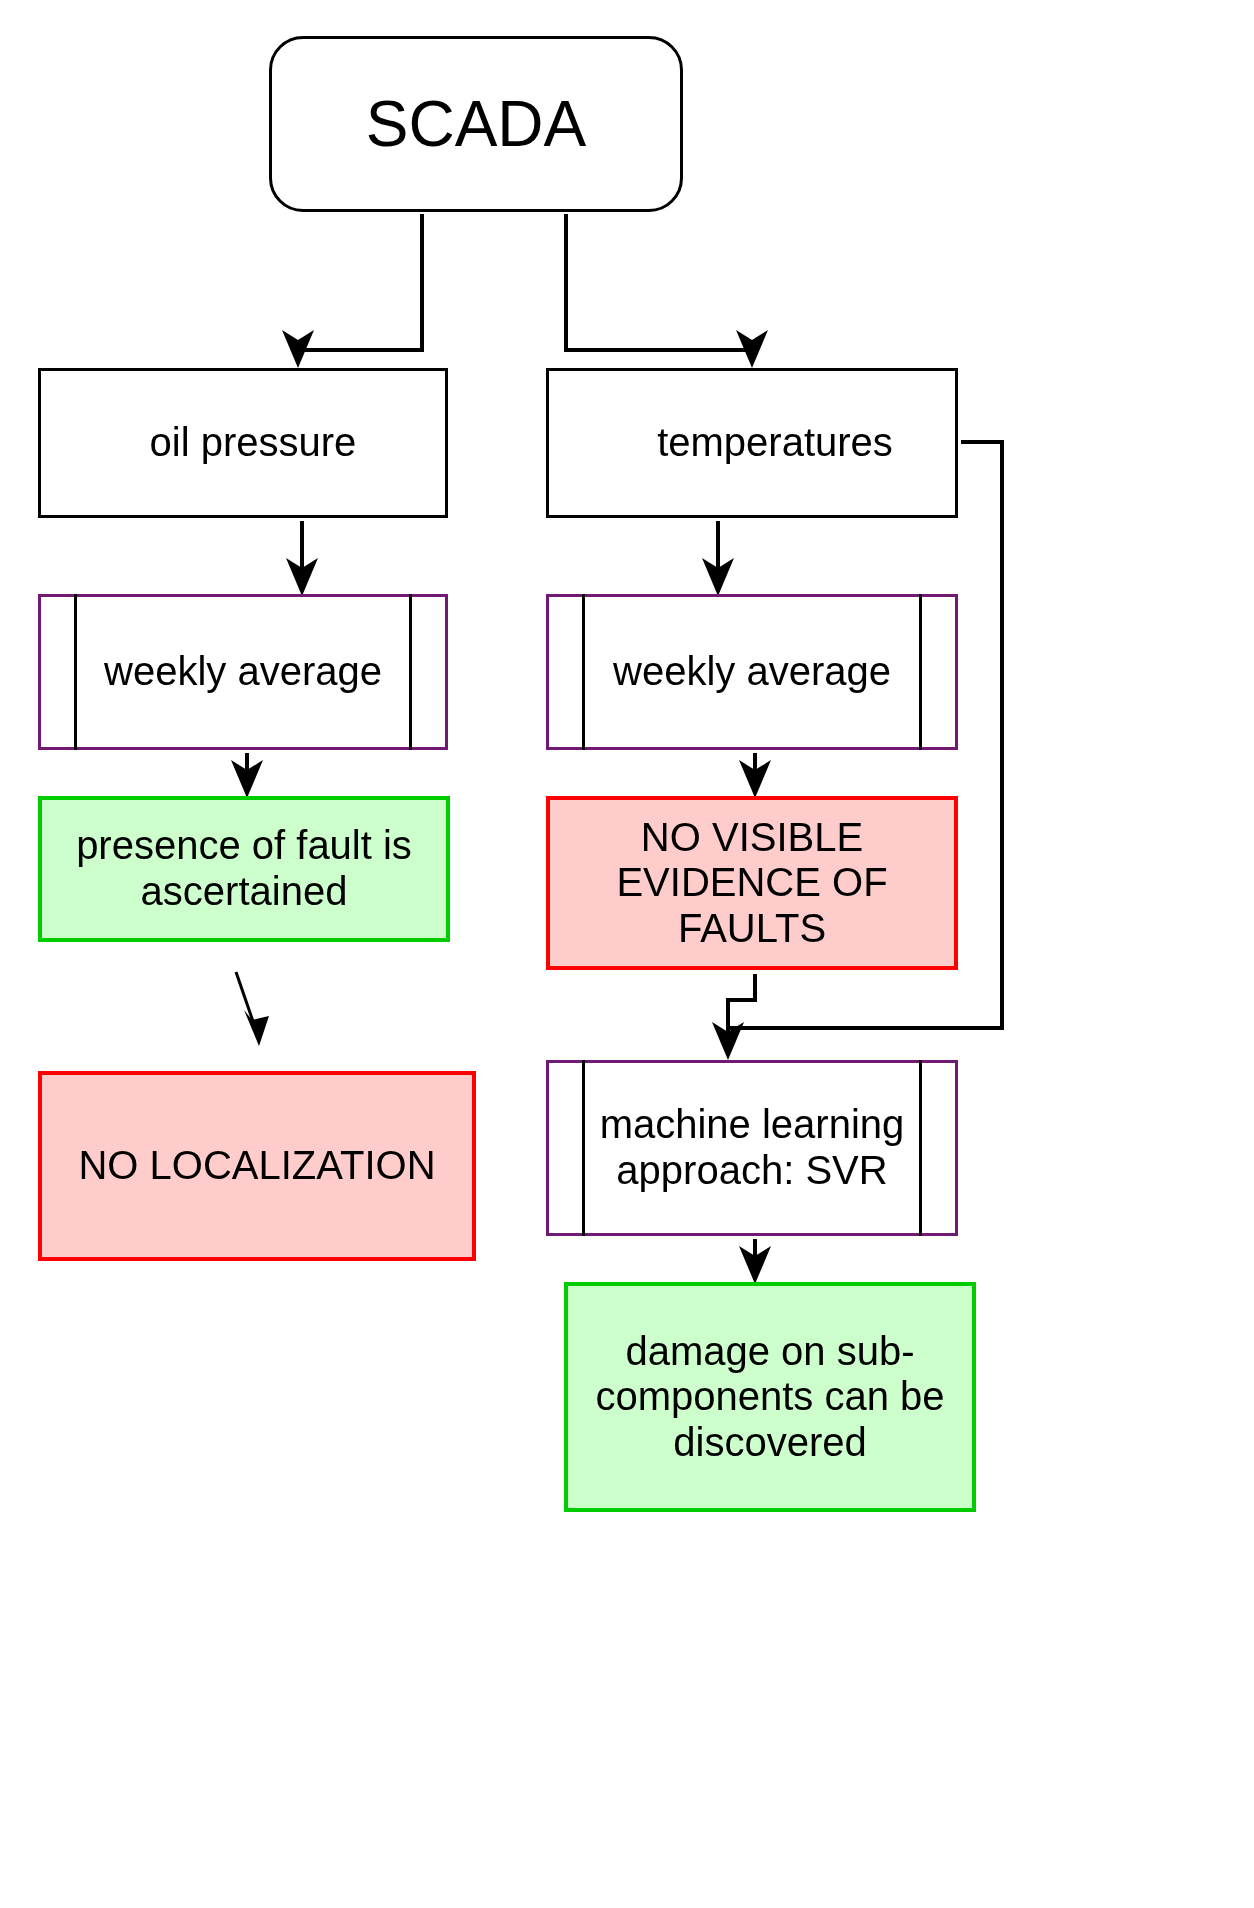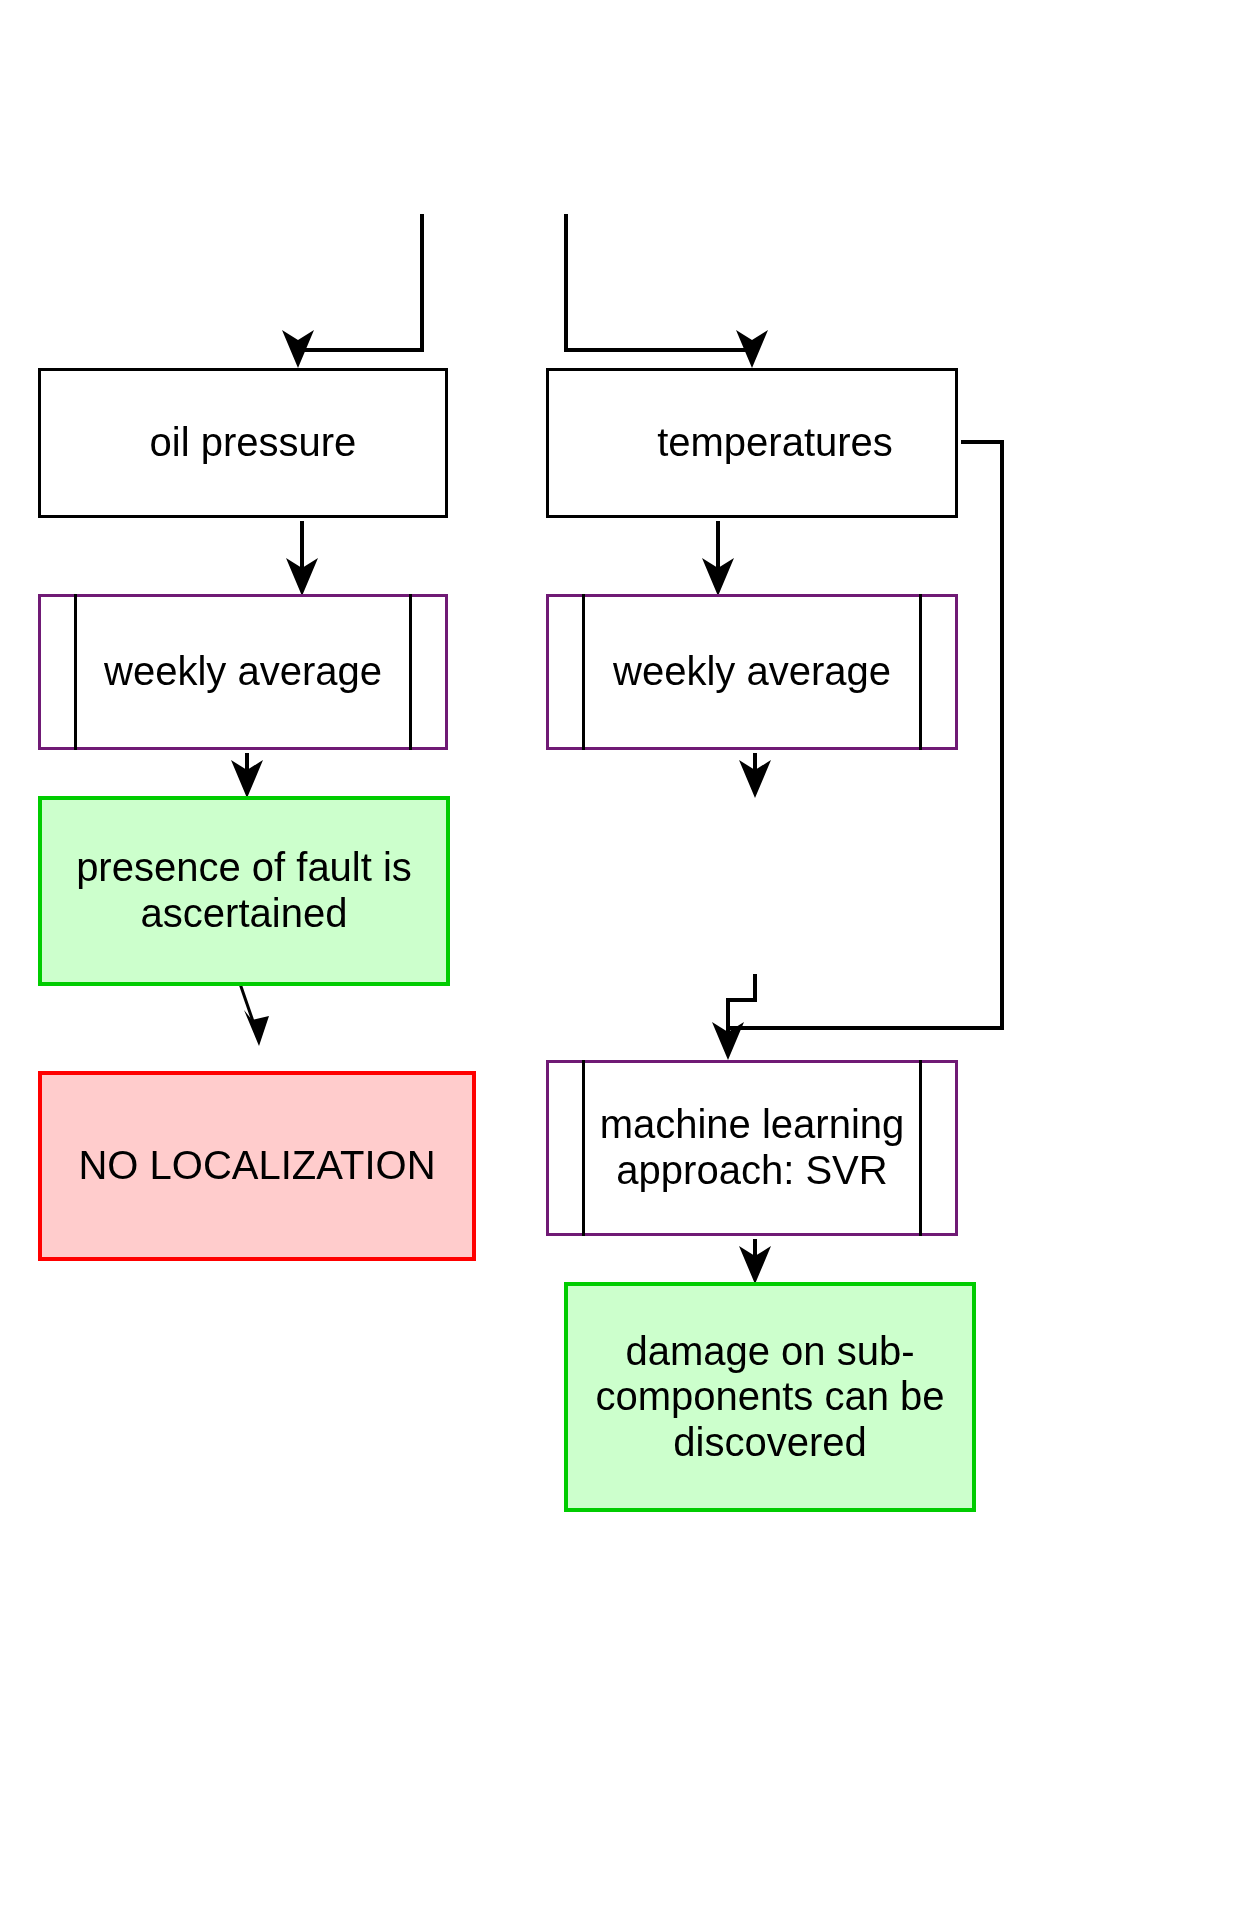--- a/index.html
+++ b/index.html
@@ -78,21 +78,21 @@
   .n-green {
     border: 4px solid #00CC00;
     background: #CCFFCC;
     font-size: 40px;
   }
   .n-red {
     border: 4px solid #FF0000;
     background: #FFCCCC;
     font-size: 40px;
   }
-  .n-fault  { left: 38px;  top: 796px;  width: 412px; height: 190px; }
+  .n-fault  { left: 38px;  top: 796px;  width: 412px; height: 146px; }
   .n-novis  { left: 546px; top: 796px;  width: 412px; height: 174px; }
   .n-noloc  { left: 38px;  top: 1048px; width: 438px; height: 190px; margin-top: 23px; }
   .n-damage { left: 564px; top: 1282px; width: 412px; height: 230px; }
 
   
   #wires {
     position: absolute;
     left: 0;
     top: 0;
     width: 1254px;
@@ -134,20 +134,23 @@
 
     <path d="M 961 442 L 1002 442 L 1002 1028 L 728 1028 L 728 1044"></path>
 
     <path d="M 755 974 L 755 1000 L 728 1000 L 728 1044"></path>
     <polygon points="728,1060 712,1022 728,1032 744,1022"></polygon>
 
     <path d="M 755 1239 L 755 1268"></path>
     <polygon points="755,1284 739,1246 755,1256 771,1246"></polygon>
   </svg>
 
+  <div class="node n-scada">
+    <span class="label">SCADA</span>
+  </div>
 
   <div class="node n-proc n-oil">
     <span class="label">oil pressure</span>
   </div>
 
   <div class="node n-proc n-temp">
     <span class="label">temperatures</span>
   </div>
 
   <div class="node n-pre n-wa1">
@@ -155,20 +158,23 @@
   </div>
 
   <div class="node n-pre n-wa2">
     <span class="label">weekly average</span>
   </div>
 
   <div class="node n-green n-fault">
     <span class="label">presence of fault is ascertained</span>
   </div>
 
+  <div class="node n-red n-novis">
+    <span class="label">NO VISIBLE EVIDENCE OF FAULTS</span>
+  </div>
 
   <div class="node n-red n-noloc">
     <span class="label">NO LOCALIZATION</span>
   </div>
 
   <div class="node n-pre n-ml">
     <span class="label">machine learning approach: SVR</span>
   </div>
 
   <div class="node n-green n-damage">

